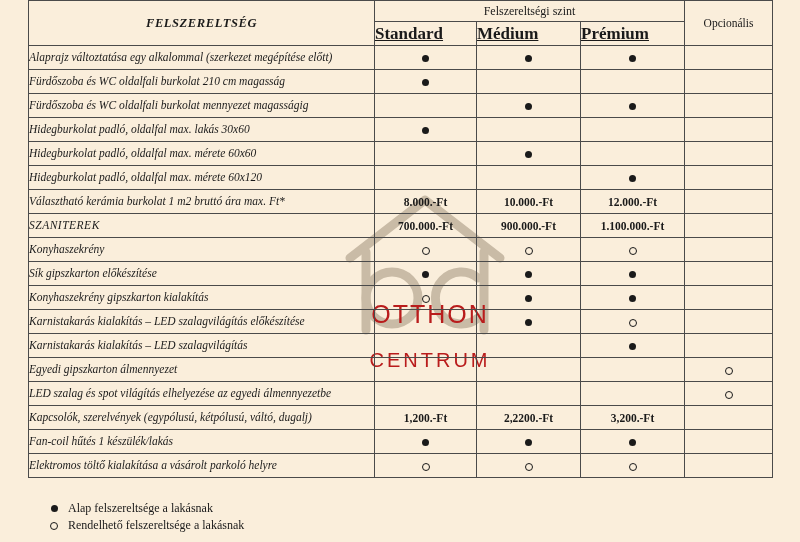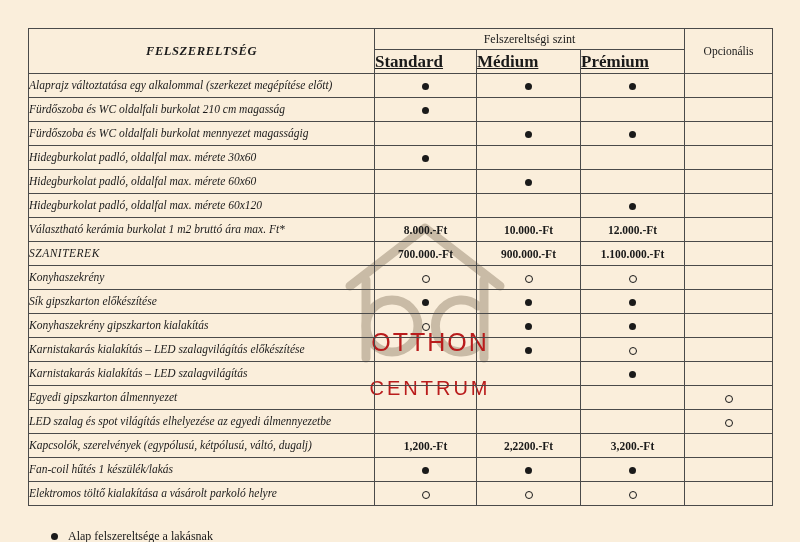--- a/index.html
+++ b/index.html
@@ -54,21 +54,21 @@
     font-size: 20px;
     letter-spacing: 3px;
     margin-top: 20px;
   }
 
   
   table.equip {
     position: relative;
     z-index: 2;
     border-collapse: collapse;
-    margin: 28px 0 0 28px;
+    margin: 0 0 0 28px;
     width: 744px;
     table-layout: fixed;
     background: transparent;
   }
   table.equip td, table.equip th {
     border: 1px solid #4a4a4a;
     padding: 0;
     background: transparent;
   }
 
@@ -246,21 +246,21 @@
           <td class="cell"></td>
         </tr>
         <tr>
           <td class="feature">Fürdőszoba és WC oldalfali burkolat mennyezet magasságig</td>
           <td class="cell"></td>
           <td class="cell"><span class="dot"></span></td>
           <td class="cell"><span class="dot"></span></td>
           <td class="cell"></td>
         </tr>
         <tr>
-          <td class="feature">Hidegburkolat  padló, oldalfal max. mérete 30x60</td>
+          <td class="feature">Hidegburkolat  padló, oldalfal max. lakás 30x60</td>
           <td class="cell"><span class="dot"></span></td>
           <td class="cell"></td>
           <td class="cell"></td>
           <td class="cell"></td>
         </tr>
         <tr>
           <td class="feature">Hidegburkolat  padló, oldalfal  max. mérete 60x60</td>
           <td class="cell"></td>
           <td class="cell"><span class="dot"></span></td>
           <td class="cell"></td>

